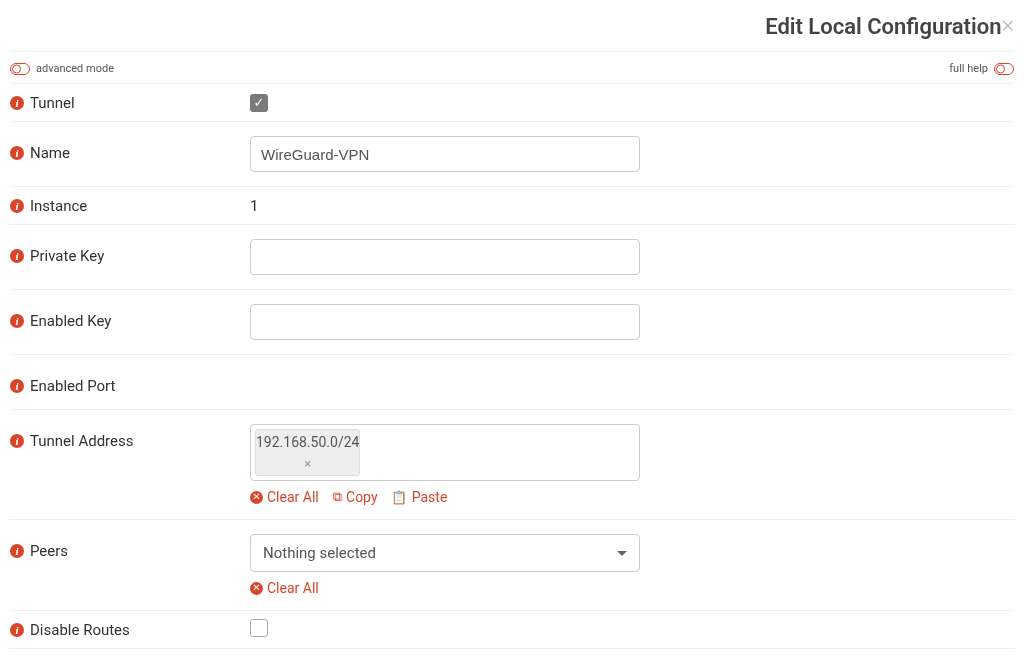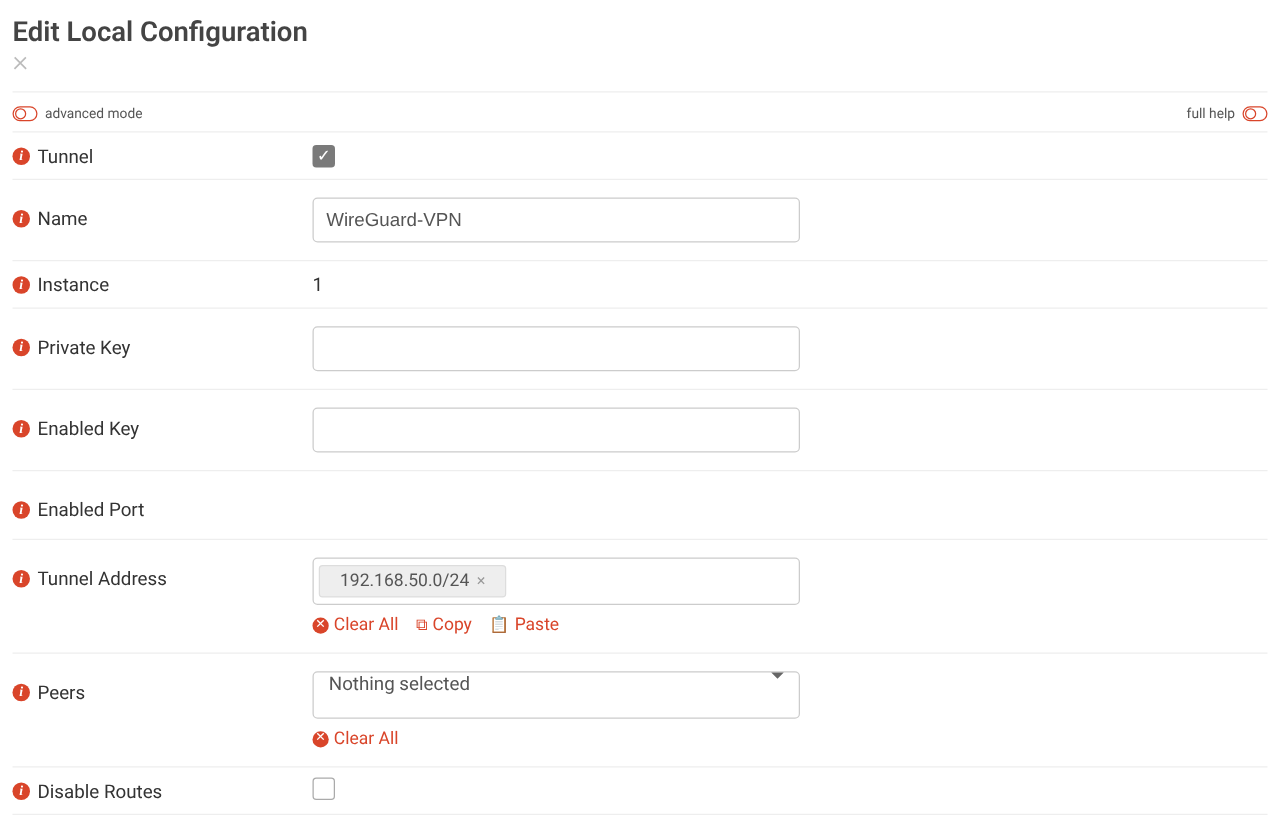--- a/index.html
+++ b/index.html
@@ -10,25 +10,24 @@
     font-size: 15px;
     color: #333;
     background: #fff;
     width: 1024px;
   }
   .modal {
     padding: 8px 10px 20px 10px;
   }
   .modal-header {
     display: flex;
-    justify-content: center;
+    justify-content: flex-end;
     align-items: flex-start;
     padding: 6px 0 12px 0;
     border-bottom: 1px solid #eee;
-    flex-direction: column;
   }
   .modal-title {
     font-size: 22px;
     font-weight: 600;
     color: #444;
     margin: 0;
   }
   .close-x {
     color: #bbb;
     font-size: 24px;
@@ -160,26 +159,27 @@
     padding: 4px;
     display: flex;
     align-items: center;
     gap: 4px;
     background: #fff;
   }
   .tag {
     background: #eee;
     border: 1px solid #ddd;
     border-radius: 3px;
-    padding: 4px 16px;
+    padding: 4px 0;
     font-size: 14px;
     color: #555;
     display: inline-flex;
     align-items: center;
     gap: 6px;
+    flex-direction: column;
   }
   .tag .tag-x {
     color: #999;
     font-size: 13px;
     cursor: pointer;
   }
 
   .actions-line {
     display: flex;
     gap: 14px;
@@ -210,21 +210,21 @@
 
   .select-box {
     width: 390px;
     height: 38px;
     border: 1px solid #ccc;
     border-radius: 4px;
     padding: 0 12px;
     font-size: 15px;
     color: #555;
     display: flex;
-    align-items: flex-start;
+    align-items: center;
     justify-content: space-between;
     cursor: pointer;
     background: #fff;
   }
   .caret-down {
     width: 0; height: 0;
     border-left: 5px solid transparent;
     border-right: 5px solid transparent;
     border-top: 5px solid #666;
   }

